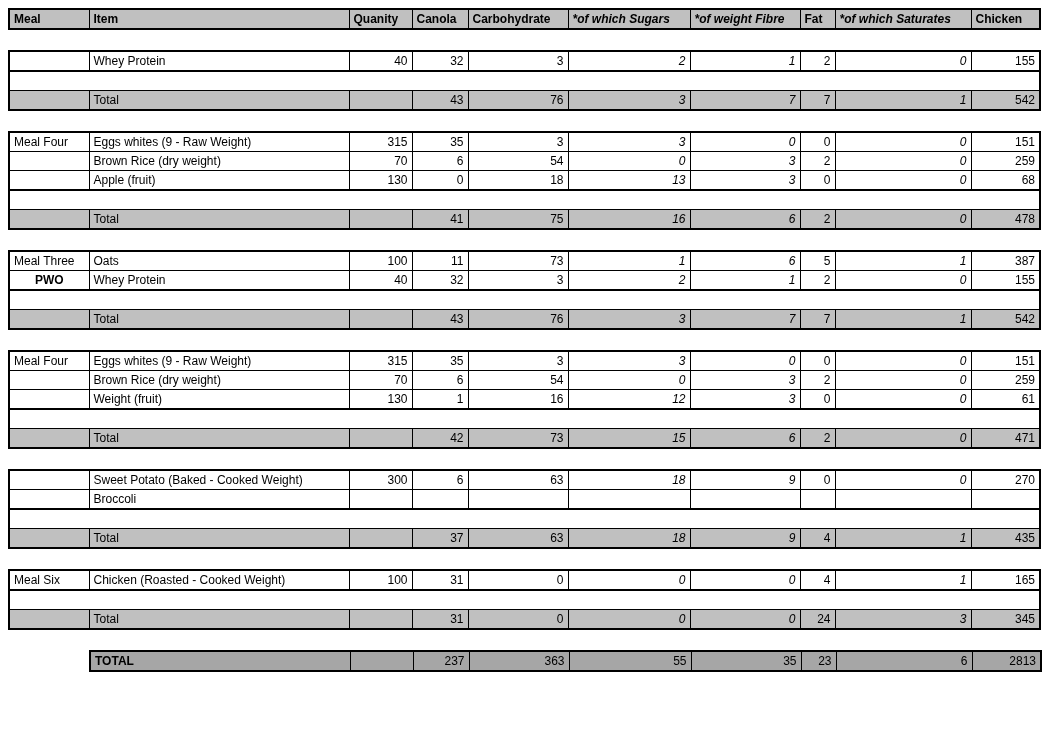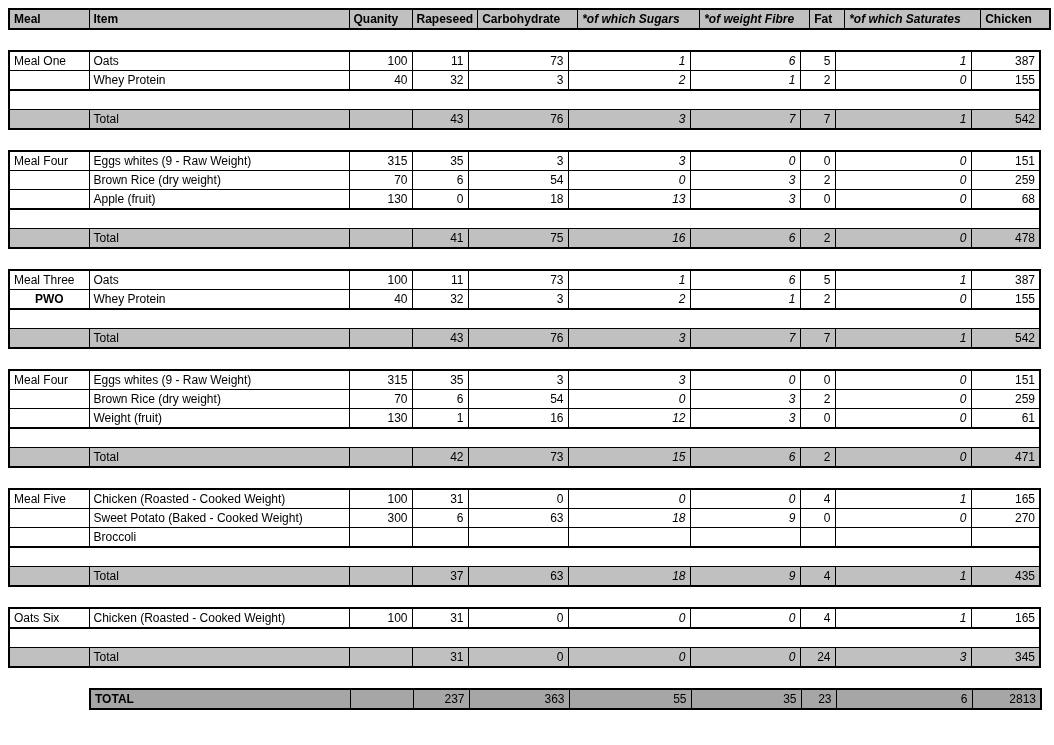--- a/index.html
+++ b/index.html
@@ -51,21 +51,21 @@
         <col style="width:110px">
         <col style="width:35px">
         <col style="width:136px">
         <col style="width:69px">
     </colgroup>
     <tbody>
         <tr>
       <td>Meal</td>
       <td>Item</td>
       <td>Quanity</td>
-      <td>Rapeseed</td>
+      <td>Canola</td>
       <td>Carbohydrate</td>
       <td class="it">*of which Sugars</td>
       <td class="it">*of weight Fibre</td>
       <td>Fat</td>
       <td class="it">*of which Saturates</td>
       <td>Chicken</td>
     </tr>
   </tbody>
     </table>
 
@@ -78,32 +78,20 @@
           <col style="width: 56px;">
           <col style="width: 100px;">
           <col style="width: 122px;">
           <col style="width: 110px;">
           <col style="width: 35px;">
           <col style="width: 136px;">
           <col style="width: 69px;">
         </colgroup>
         <tbody>
           <tr>
-            <td>Meal One</td>
-            <td>Oats</td>
-            <td class="num">100</td>
-            <td class="num">11</td>
-            <td class="num">73</td>
-            <td class="num it">1</td>
-            <td class="num it">6</td>
-            <td class="num">5</td>
-            <td class="num it">1</td>
-            <td class="num">387</td>
-          </tr>
-          <tr>
             <td></td>
             <td>Whey Protein</td>
             <td class="num">40</td>
             <td class="num">32</td>
             <td class="num">3</td>
             <td class="num it">2</td>
             <td class="num it">1</td>
             <td class="num">2</td>
             <td class="num it">0</td>
             <td class="num">155</td>
@@ -322,32 +310,20 @@
           <col style="width: 56px;">
           <col style="width: 100px;">
           <col style="width: 122px;">
           <col style="width: 110px;">
           <col style="width: 35px;">
           <col style="width: 136px;">
           <col style="width: 69px;">
         </colgroup>
         <tbody>
           <tr>
-            <td>Meal Five</td>
-            <td>Chicken (Roasted - Cooked Weight)</td>
-            <td class="num">100</td>
-            <td class="num">31</td>
-            <td class="num">0</td>
-            <td class="num it">0</td>
-            <td class="num it">0</td>
-            <td class="num">4</td>
-            <td class="num it">1</td>
-            <td class="num">165</td>
-          </tr>
-          <tr>
             <td></td>
             <td>Sweet Potato (Baked - Cooked Weight)</td>
             <td class="num">300</td>
             <td class="num">6</td>
             <td class="num">63</td>
             <td class="num it">18</td>
             <td class="num it">9</td>
             <td class="num">0</td>
             <td class="num it">0</td>
             <td class="num">270</td>
@@ -389,21 +365,21 @@
           <col style="width: 56px;">
           <col style="width: 100px;">
           <col style="width: 122px;">
           <col style="width: 110px;">
           <col style="width: 35px;">
           <col style="width: 136px;">
           <col style="width: 69px;">
         </colgroup>
         <tbody>
           <tr>
-            <td>Oats Six</td>
+            <td>Meal Six</td>
             <td>Chicken (Roasted - Cooked Weight)</td>
             <td class="num">100</td>
             <td class="num">31</td>
             <td class="num">0</td>
             <td class="num it">0</td>
             <td class="num it">0</td>
             <td class="num">4</td>
             <td class="num it">1</td>
             <td class="num">165</td>
           </tr>

